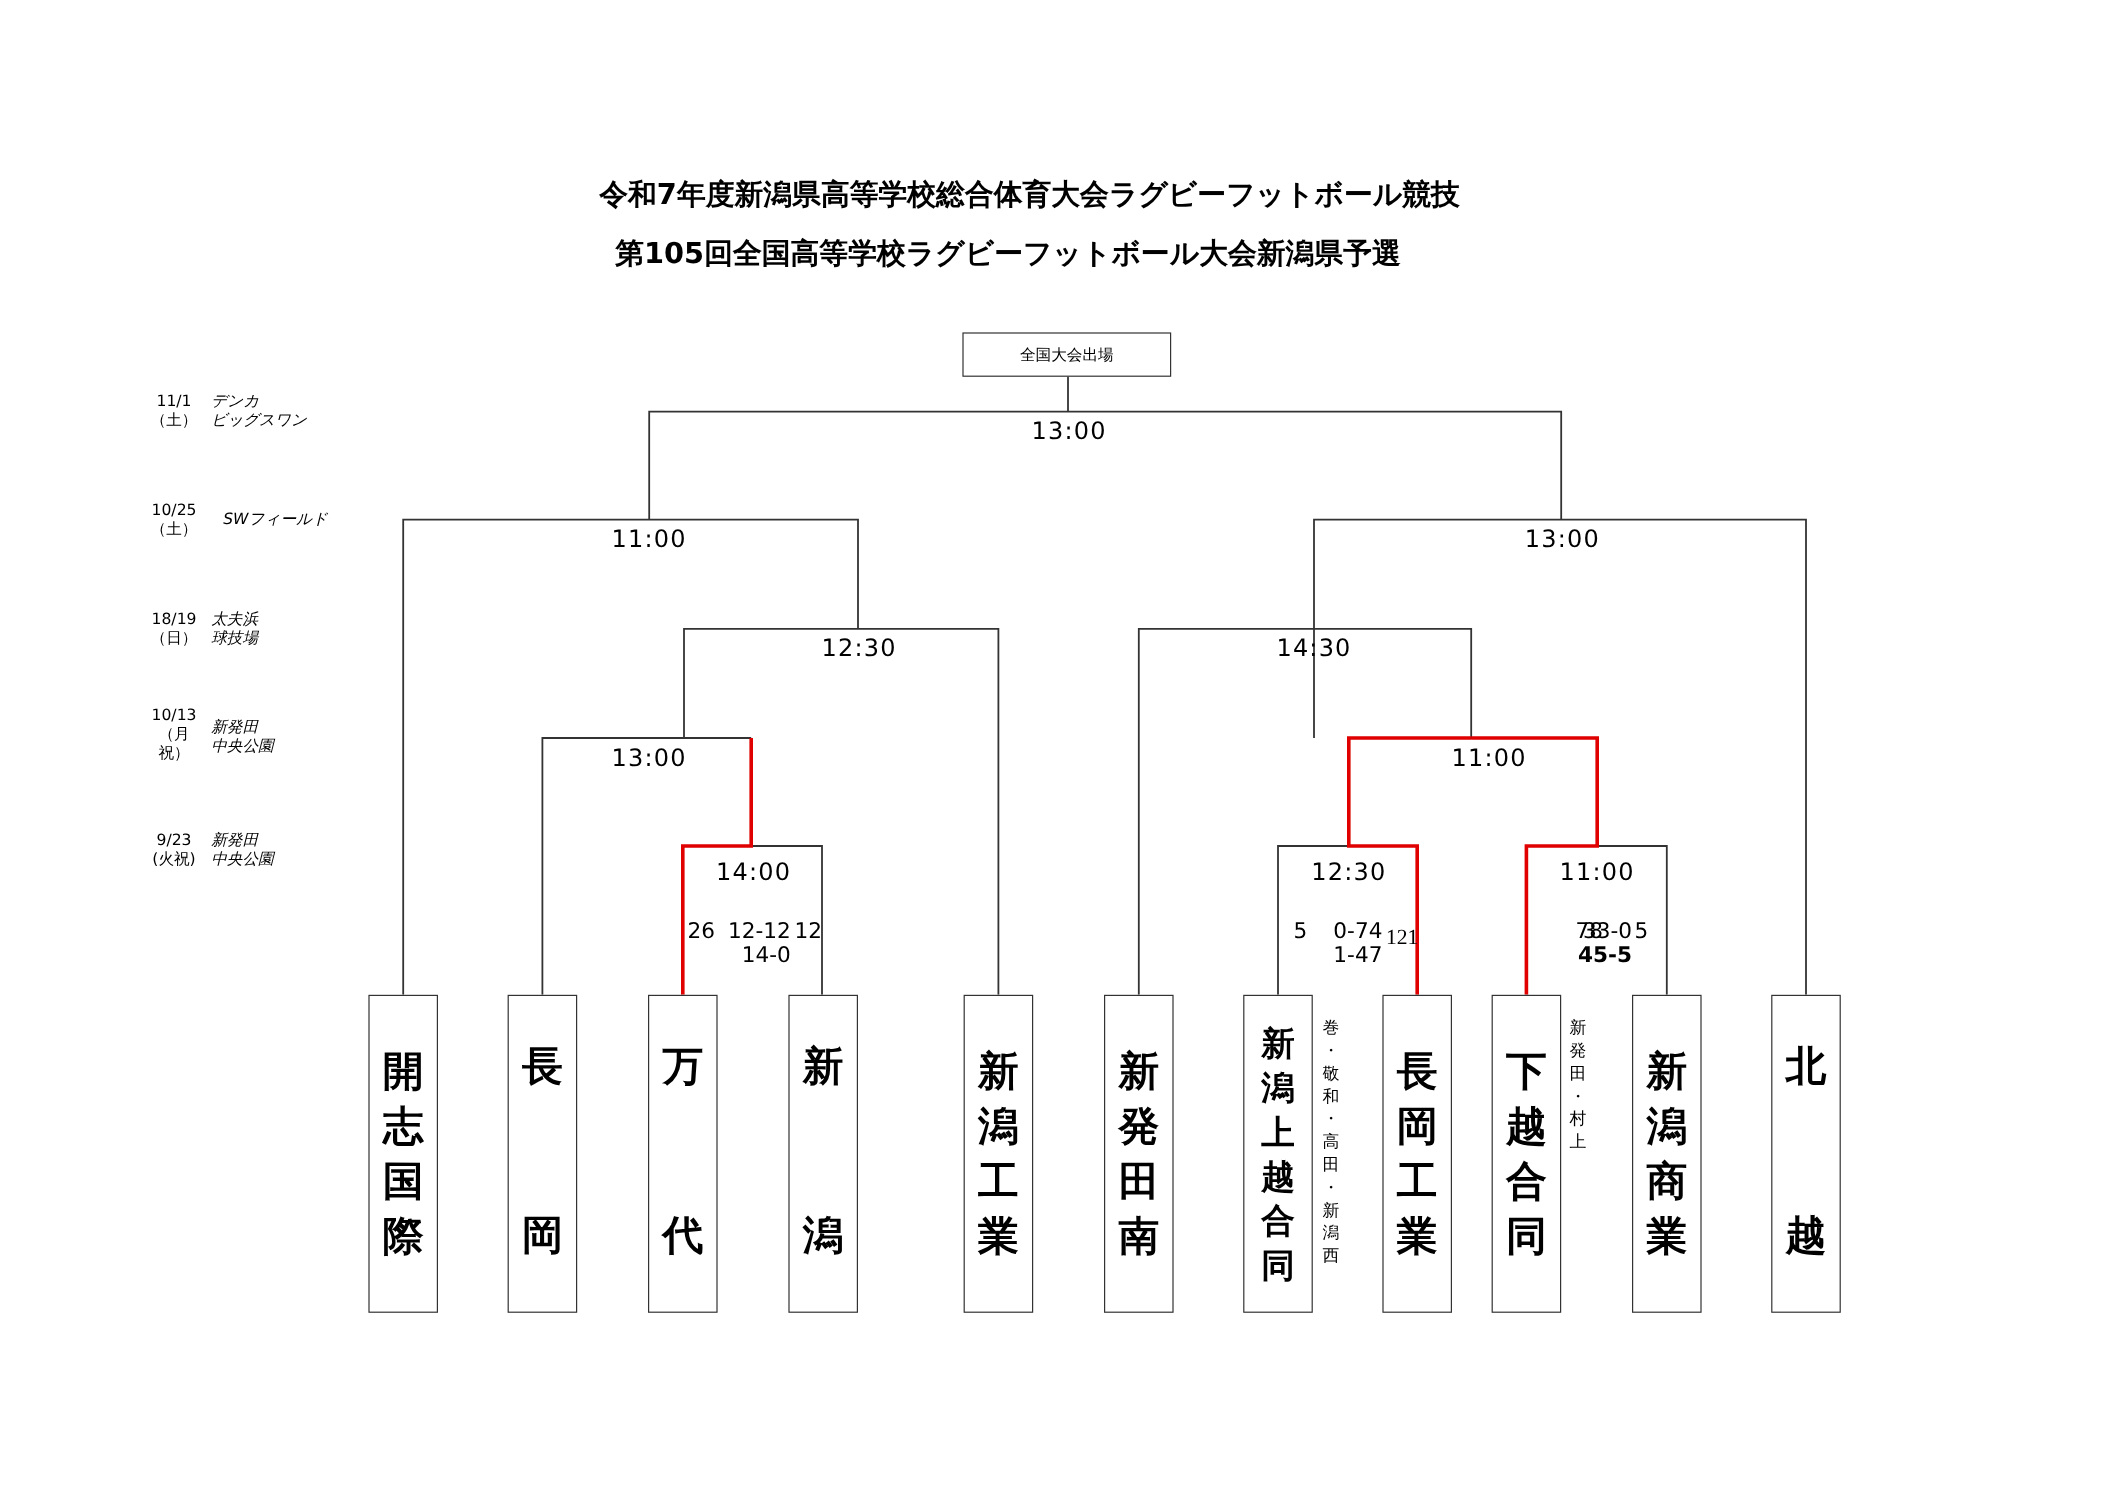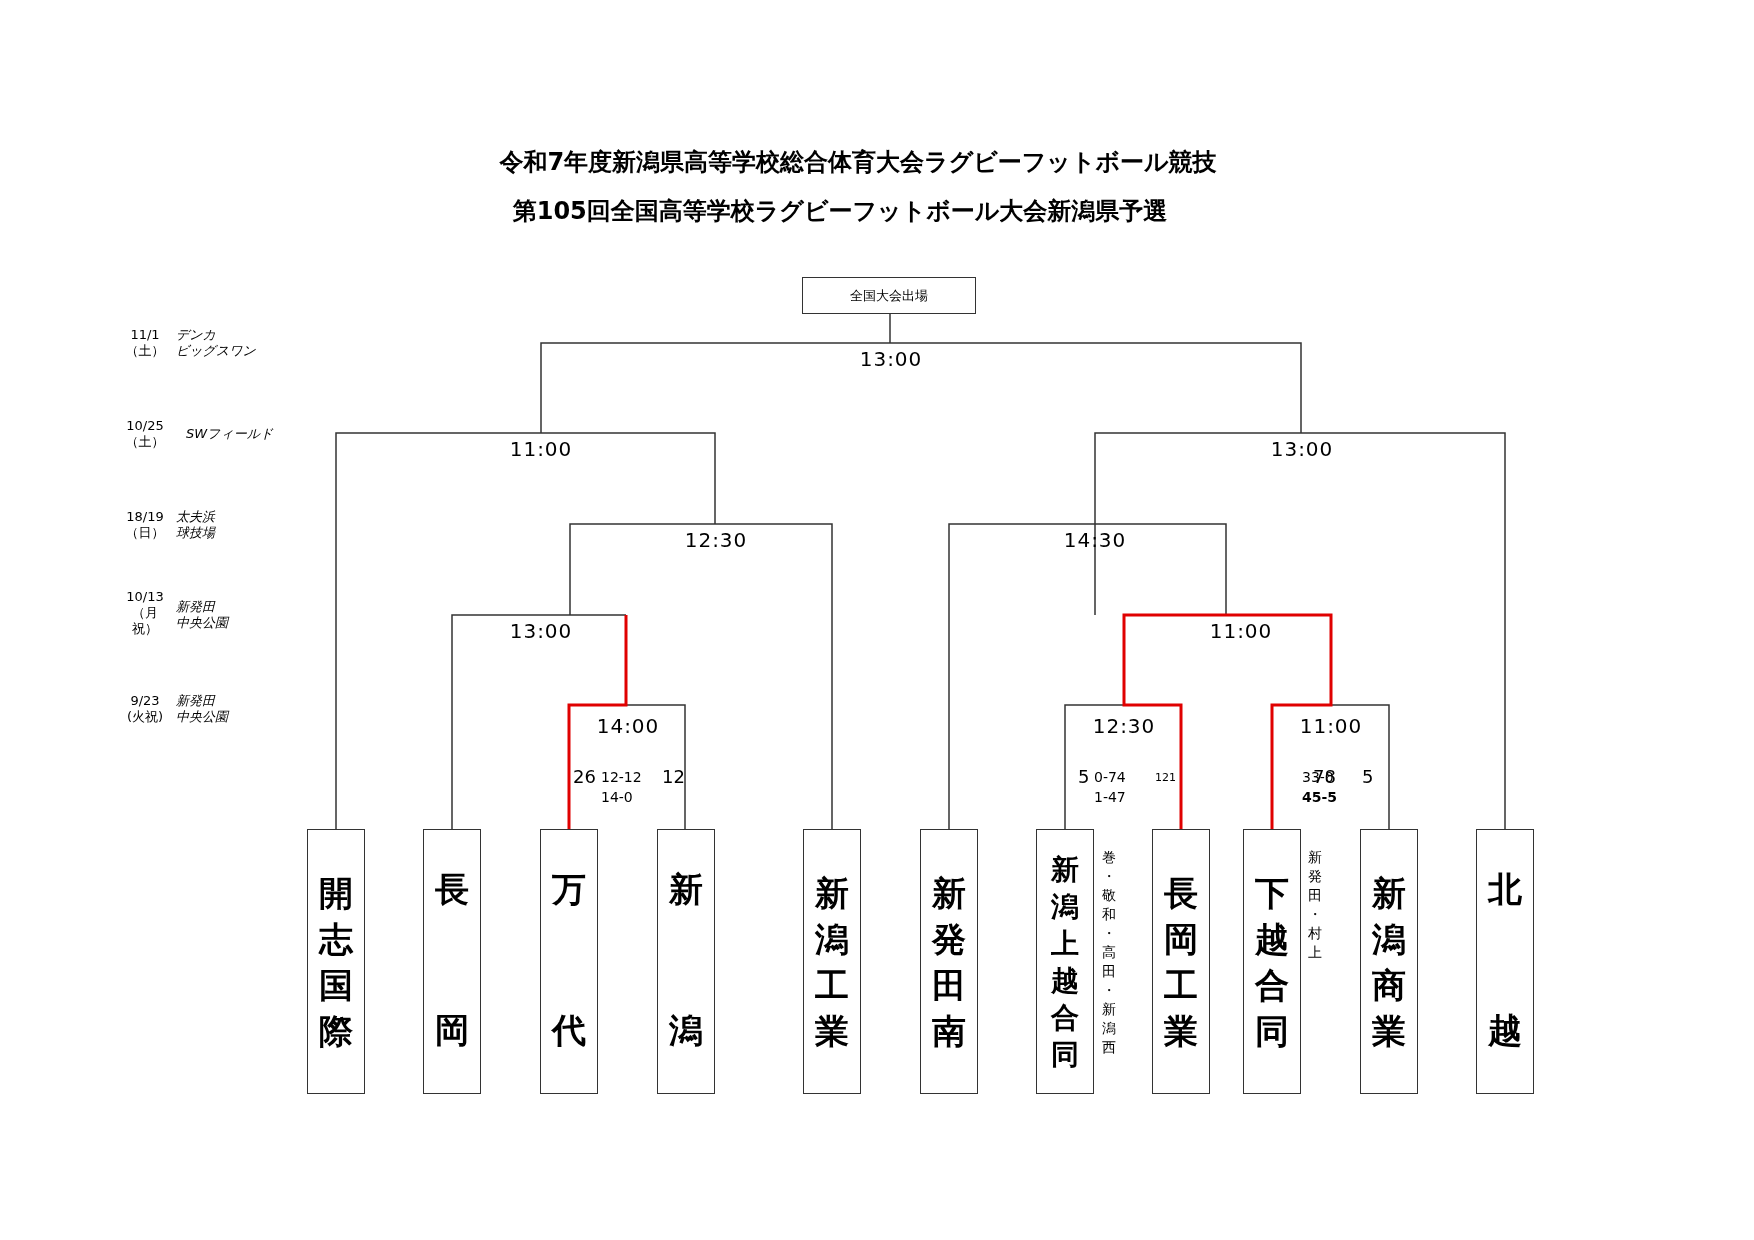--- a/index.html
+++ b/index.html
@@ -11,22 +11,22 @@
   .t2 { top:195px; }
   .final-box { position:absolute; left:802px; top:277px; width:174px; height:37px;
                border:1.5px solid #333; box-sizing:border-box; display:flex; align-items:center;
                justify-content:center; font-size:13px; }
   .sched { position:absolute; font-size:13px; line-height:16px; }
   .sched .d { position:absolute; left:0; width:50px; text-align:center; }
   .sched .v { position:absolute; left:56px; white-space:nowrap;font-style:italic; }
   svg.bracket { position:absolute; left:0; top:0; }
   .time { position:absolute; font-size:20px; transform:translateX(-50%); white-space:nowrap; letter-spacing:1px; }
   .score { position:absolute; font-size:18px; white-space:nowrap; }
-  .subscore { position:absolute; font-size:14px; white-space:nowrap; text-align:left; line-height:20px; }
-  .small-score { position:absolute; font-size:11px; white-space:nowrap; }
+  .subscore { position:absolute; font-size:18px; white-space:nowrap; text-align:right; line-height:20px; }
+  .small-score { position:absolute; font-size:18px; white-space:nowrap;font-family:Liberation Serif, serif; }
   .team { position:absolute; top:829px; width:58px; height:265px; border:1.5px solid #333;
           box-sizing:border-box; background:#fff; display:flex; flex-direction:column;
           align-items:center; justify-content:center; font-weight:bold; font-size:34px; }
   .team .ch { display:block; line-height:46px; }
   .team.two { justify-content:space-between; padding:36px 0 40px 0; }
   .team.six .ch { line-height:37px; font-size:28px; }
   .note { position:absolute; top:848px; width:20px; font-size:14px; line-height:19px; text-align:center; }
 </style>
 </head>
 <body>

